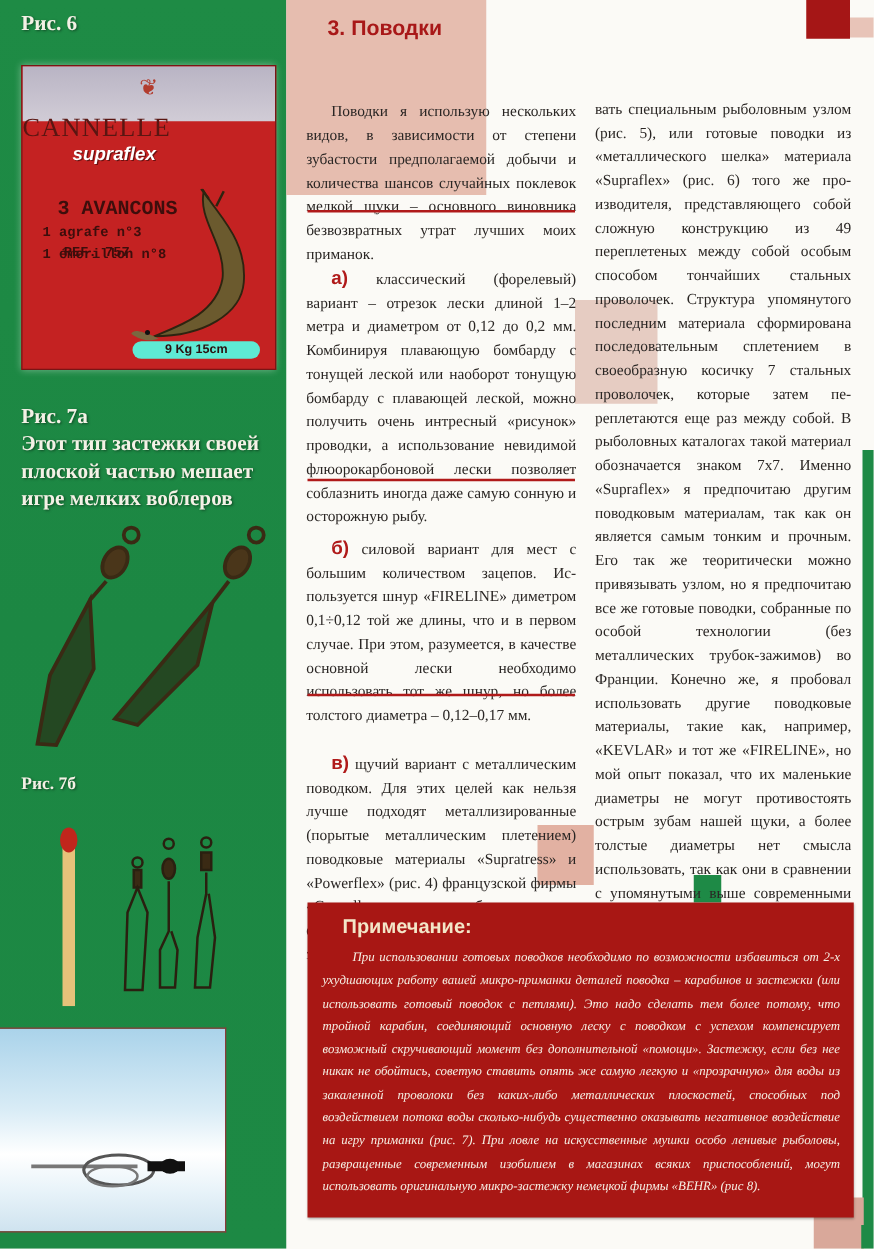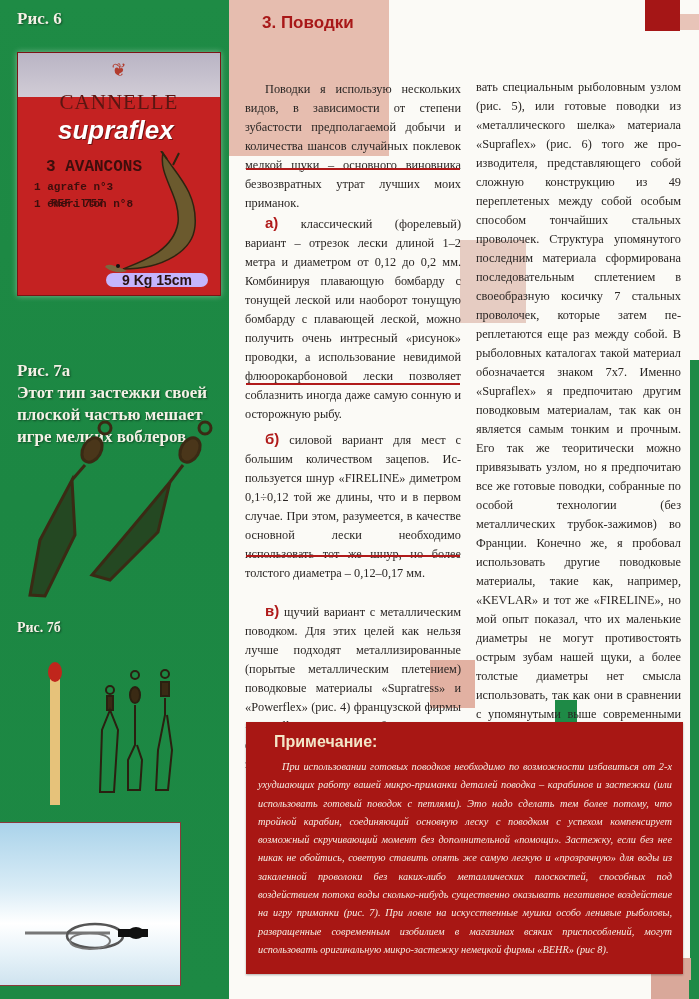--- a/index.html
+++ b/index.html
@@ -2,35 +2,35 @@
 <html><head>
 <meta charset="utf-8">
 <style>
   html, body { margin: 0; padding: 0; }
   body { width: 699px; height: 999px; position: relative; overflow: hidden; background: #fbfaf6; font-family: "Liberation Serif", "DejaVu Serif", serif; color: #2a2624; }
 
   
   .sidebar { position: absolute; left: 0; top: 0; width: 229px; height: 999px; background: #1f8a45; background: linear-gradient(180deg, #1e8b45 0%, #1c8743 50%, #1d8944 100%); }
   .fig-label { position: absolute; color: #f4f1e6; font-weight: bold; font-family: "Liberation Serif", serif; text-shadow: 1px 1px 2px rgba(0,0,0,0.45); }
   .fig6-label { left: 17px; top: 9px; font-size: 17px; }
-  .fig7a-label { left: 17px; top: 322px; font-size: 17px; line-height: 22px; width: 200px; margin-top: 38px; }
+  .fig7a-label { left: 17px; top: 322px; font-size: 17px; line-height: 22px; width: 200px; }
   .fig7b-label { left: 17px; top: 620px; font-size: 14px; }
 
   
   .pkg { position: absolute; left: 17px; top: 52px; width: 202px; height: 242px; background: #c42222; border: 1px solid #7a1515; box-shadow: 0 0 6px rgba(255,255,255,0.4); overflow: hidden; }
   .pkg-top { position: absolute; left: 0; top: 0; width: 100%; height: 44px; background: linear-gradient(180deg, #b9b4c4, #d1ccd6); }
   .pkg-logo { position: absolute; left: 0; width: 100%; top: 6px; text-align: center; font-size: 18px; color: #b23c2e; }
-  .pkg-brand { position: absolute; left: 0; width: 100%; top: 37px; text-align: center; font-size: 21px; color: #5a1612; letter-spacing: 1px; font-family: "Liberation Serif", serif; }
-  .pkg-product { position: absolute; left: 40px; top: 62px; font-size: 26px; color: #fff; font-family: "Liberation Sans", sans-serif; font-weight: bold; font-style: italic; text-shadow: 1px 1px 0 #6a1010; }
+  .pkg-brand { position: absolute; left: 0; width: 100%; top: 37px; text-align: left; font-size: 21px; color: #5a1612; letter-spacing: 1px; font-family: "Liberation Serif", serif; }
+  .pkg-product { position: absolute; left: 40px; top: 62px; font-size: 15px; color: #fff; font-family: "Liberation Sans", sans-serif; font-weight: bold; font-style: italic; text-shadow: 1px 1px 0 #6a1010; }
   .pkg-line { position: absolute; color: #3d0e0c; font-family: Liberation Mono, monospace; font-weight: bold; }
   .pkg-title { left: 28px; top: 105px; font-size: 16px; }
   .pkg-l1 { left: 16px; top: 128px; font-size: 11px; }
   .pkg-l2 { left: 16px; top: 145px; font-size: 11px; }
   .pkg-ref { left: 33px; top: 144px; font-size: 11px; }
-  .pkg-spec { position: absolute; left: 88px; bottom: 8px; width: 102px; height: 14px; background: #c4b5fd; border-radius: 8px; font-size: 14px; text-align: center; line-height: 14px; font-family: "Liberation Sans", sans-serif; font-weight: bold; color: #2a1210; }
+  .pkg-spec { position: absolute; left: 88px; bottom: 8px; width: 102px; height: 14px; background: #5eead4; border-radius: 8px; font-size: 10px; text-align: center; line-height: 14px; font-family: "Liberation Sans", sans-serif; font-weight: bold; color: #2a1210; }
   .pike { position: absolute; left: 85px; top: 98px; width: 115px; height: 130px; }
 
   
   .swivels-7a { position: absolute; left: 20px; top: 420px; width: 200px; height: 180px; }
   .swivels-7b { position: absolute; left: 40px; top: 660px; width: 160px; height: 145px; }
 
   
   .knot-box { position: absolute; left: 0; top: 822px; width: 180px; height: 162px; background: linear-gradient(180deg, #aad3ea 0%, #d9ecf6 40%, #ffffff 62%, #e8f3f9 80%, #cfe3ef 100%); border: 1px solid #8a3a3a; border-left: none; }
 
   

